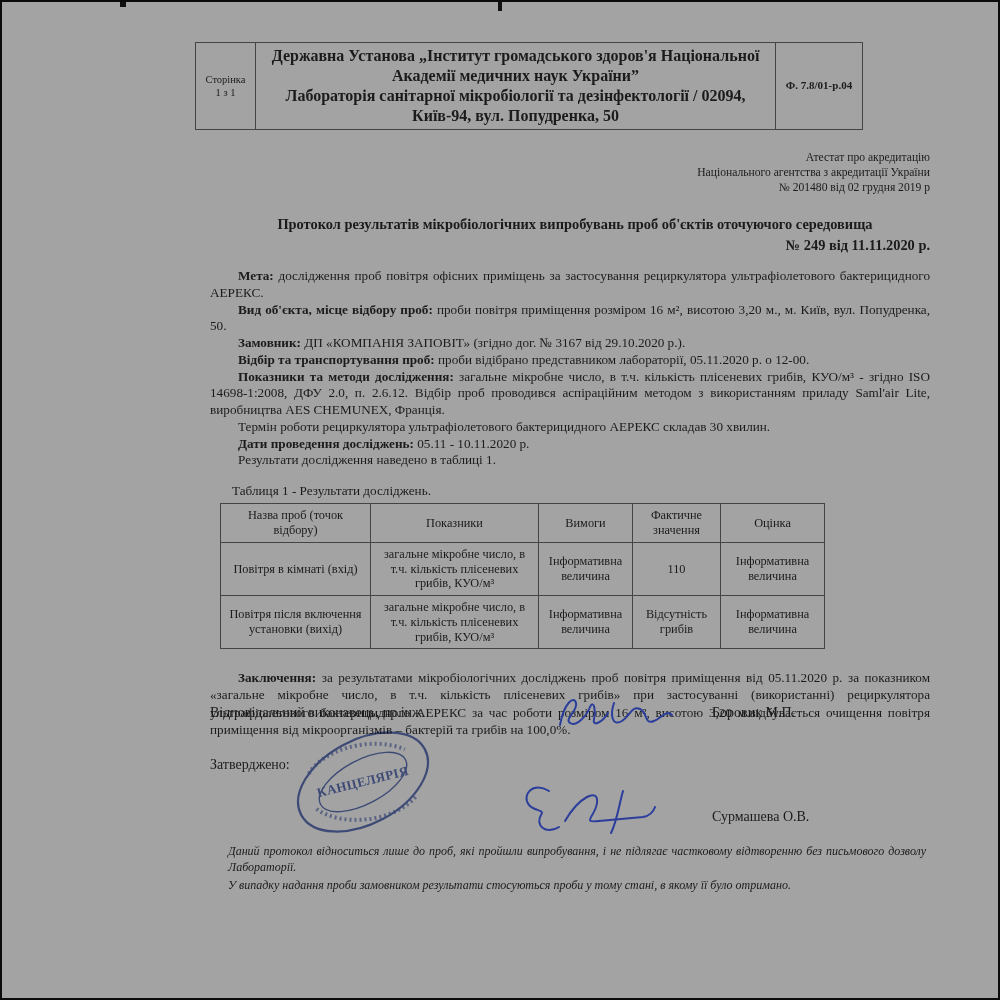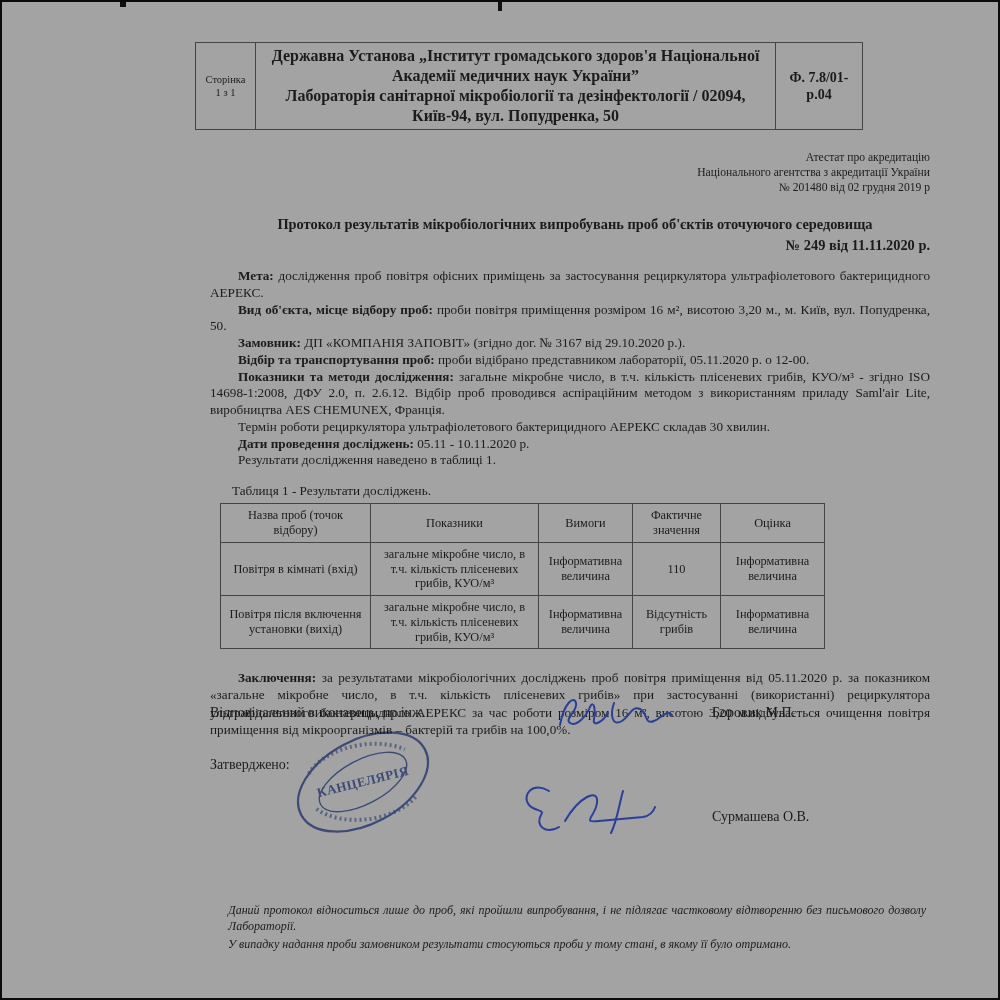--- a/index.html
+++ b/index.html
@@ -21,21 +21,21 @@
   
   table.header-table {
     width:667px; border-collapse:collapse; table-layout:fixed;
     font-size:11px; line-height:1.25;
   }
   table.header-table td {
     border:1px solid #444; vertical-align:middle; text-align:center; padding:3px 4px;
   }
   td.cell-page { width:60px; font-size:10.5px; }
   td.cell-org { width:520px; font-weight:bold; font-size:16px; }
-  td.cell-form { width:87px; font-weight:bold; font-size:14px; }
+  td.cell-form { width:87px; font-weight:bold; font-size:11px; }
 
   .accreditation {
     margin-top:20px; text-align:right; font-size:11.6px; line-height:1.3;
   }
 
   .title-block { margin-top:20px; text-align:right; font-weight:bold;
     font-size:14.4px; line-height:1.28; }
   .title-block .t-main { max-width:620px; margin:0 auto; }
   .title-block .t-num { margin-top:2px; }
 
@@ -72,21 +72,21 @@
   .head-name { position:absolute; left:517px; top:26px; }
   #sig2 { left:320px; top:-6px; }
 
   .stamp {
     position:absolute; left:286px; top:726px; width:150px; height:108px;
     opacity:.82; mix-blend-mode:multiply; transform:rotate(-6deg);
     pointer-events:none;
   }
 
   .footer-note {
-    position:absolute; left:226px; right:72px; top:900px;
+    position:absolute; left:226px; right:72px; top:841px;
     font-size:12px; font-style:italic; line-height:1.35; text-align:justify;
   }
   .footer-note p + p { margin-top:2px; }
 
   svg .pen { fill:none; stroke:#2c3e9c; stroke-width:2; stroke-linecap:round; stroke-linejoin:round; }
   svg .stamp-line { fill:none; stroke:#3b55a8; }
 </style>
 </head>
 <body>
 

